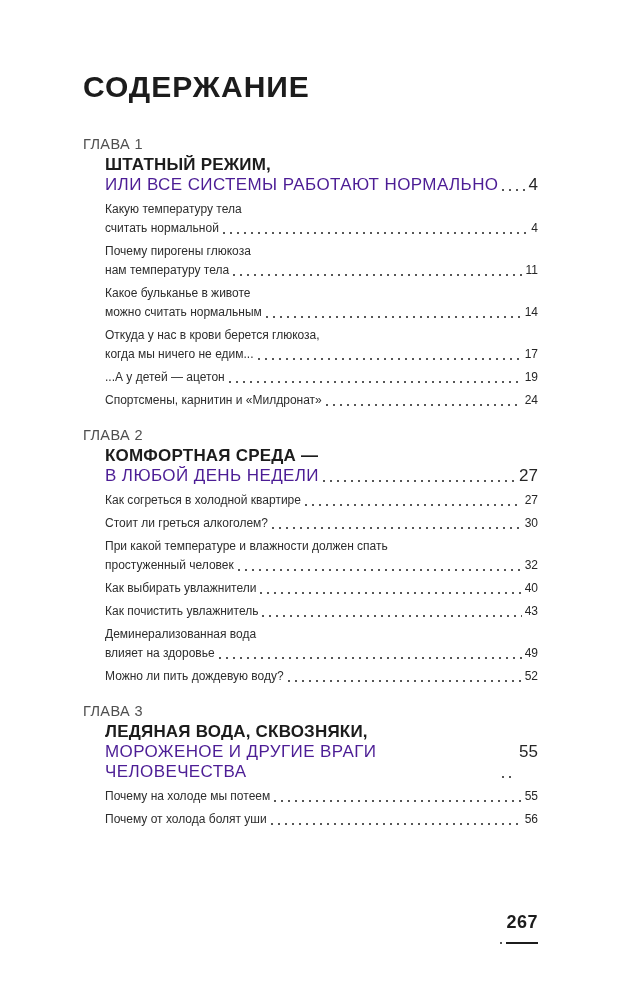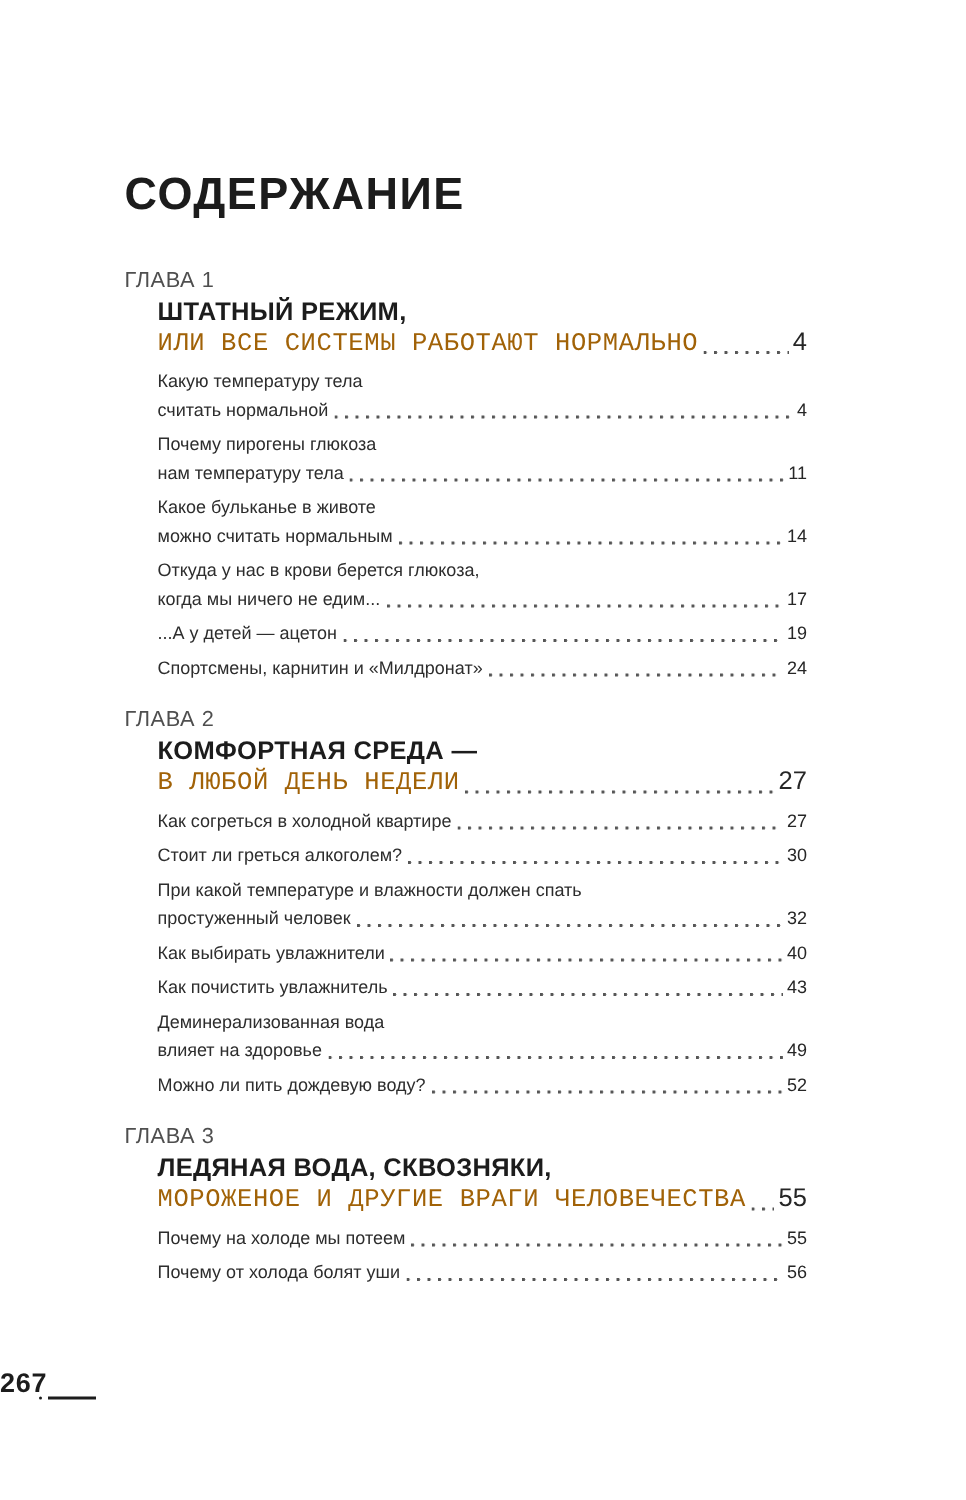--- a/index.html
+++ b/index.html
@@ -12,21 +12,21 @@
     height: 1000px;
     position: relative;
     overflow: hidden;
     font-family: "Liberation Sans", sans-serif;
     color: #2d2d2d;
     -webkit-font-smoothing: antialiased;
   }
   * { box-sizing: border-box; }
 
   .content {
-    padding: 113px 106px 0 83px;
+    padding: 70px 106px 0 83px;
   }
 
   .title {
     margin: 0 0 31px 0;
     font-size: 30px;
     line-height: 34px;
     font-weight: bold;
     letter-spacing: 1px;
     color: #1c1c1c;
   }
@@ -46,23 +46,22 @@
 
   .ch-bold {
     font-size: 17px;
     line-height: 20px;
     font-weight: bold;
     letter-spacing: 0.2px;
     color: #1c1c1c;
   }
 
   .ch-sub {
-    color: #a16207;
+    color: #4c1d95;
     letter-spacing: 0.4px;
-    font-family: Liberation Mono, monospace;
   }
 
   .ch-sub-row {
     font-size: 17px;
     line-height: 20px;
   }
 
   .ch-pg {
     color: #2b2b2b;
     font-weight: normal;
@@ -98,20 +97,21 @@
     white-space: nowrap;
     color: #262626;
   }
 
   .footer {
     position: absolute;
     top: 912px;
     left: 0;
     width: 538px;
     display: flex;
+    flex-direction: column;
     align-items: flex-end;
   }
 
   .pagenum {
     font-size: 18px;
     line-height: 21px;
     font-weight: bold;
     color: #1c1c1c;
     letter-spacing: 0.5px;
   }

